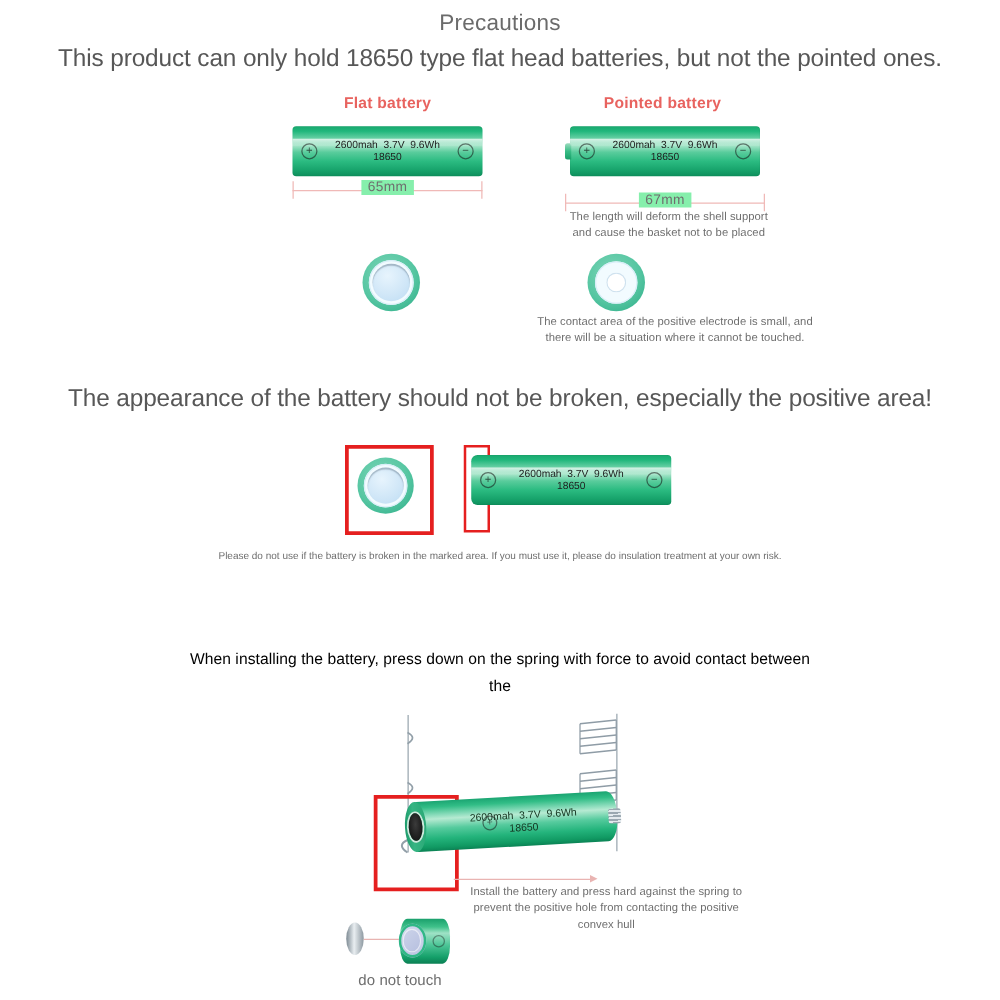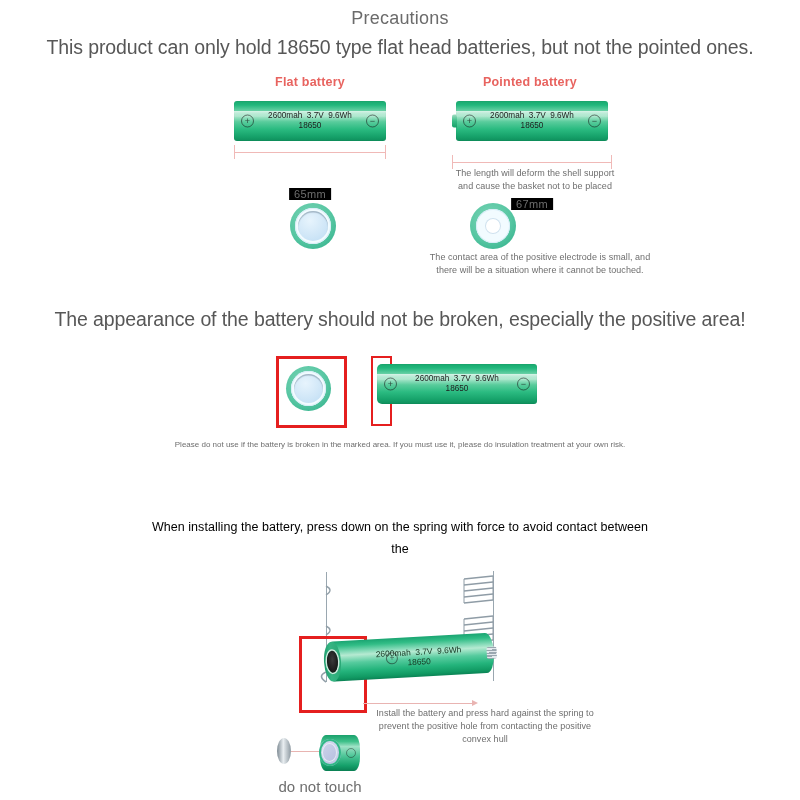--- a/index.html
+++ b/index.html
@@ -68,23 +68,22 @@
   .dim{position:absolute;height:14px;}
   .dim .bar{
     position:absolute;left:0;right:0;top:7px;height:1px;background:#f0b9b7;
   }
   .dim .endL,.dim .endR{
     position:absolute;top:0;width:1px;height:14px;background:#f0b9b7;
   }
   .dim .endL{left:0;} .dim .endR{right:0;}
   .dim .val{
     position:absolute;left:50%;top:-1px;transform:translateX(-50%);
-    background:#000000;padding:0 5px;font-size:11px;color:#6e6e6e;
+    background:#86efac;padding:0 5px;font-size:11px;color:#6e6e6e;
     letter-spacing:.3px;
-    margin-top:44px;
   }
 
   
   .electrode{
     position:absolute;border-radius:50%;
     background:radial-gradient(circle at 42% 36%,#7fd6b8 0%,#56c6a2 55%,#3fb893 78%,#6fd0b2 100%);
   }
   .electrode .inner{
     position:absolute;border-radius:50%;
     background:#f2fbff;
@@ -313,13 +312,13 @@
 </div>
 
 <div class="spring-blob" style="left:277px;top:738px"></div>
 <div class="lead" style="left:291px;top:751px;width:34px"></div>
 <div class="detail-cell" style="left:320px;top:735px">
   <div class="face">
     <div class="facehole"></div>
   </div>
   <div style="position:absolute;right:4px;top:50%;transform:translateY(-50%);width:8px;height:8px;border-radius:50%;border:1px solid rgba(20,20,20,.4)"></div>
 </div>
-<div class="abs cap ctr" style="left:245px;width:150px;top:776px;font-size:15px">do not touch</div>
+<div class="abs cap ctr" style="left:245px;width:150px;top:776px;font-size:12px">do not touch</div>
 
 </body></html>

